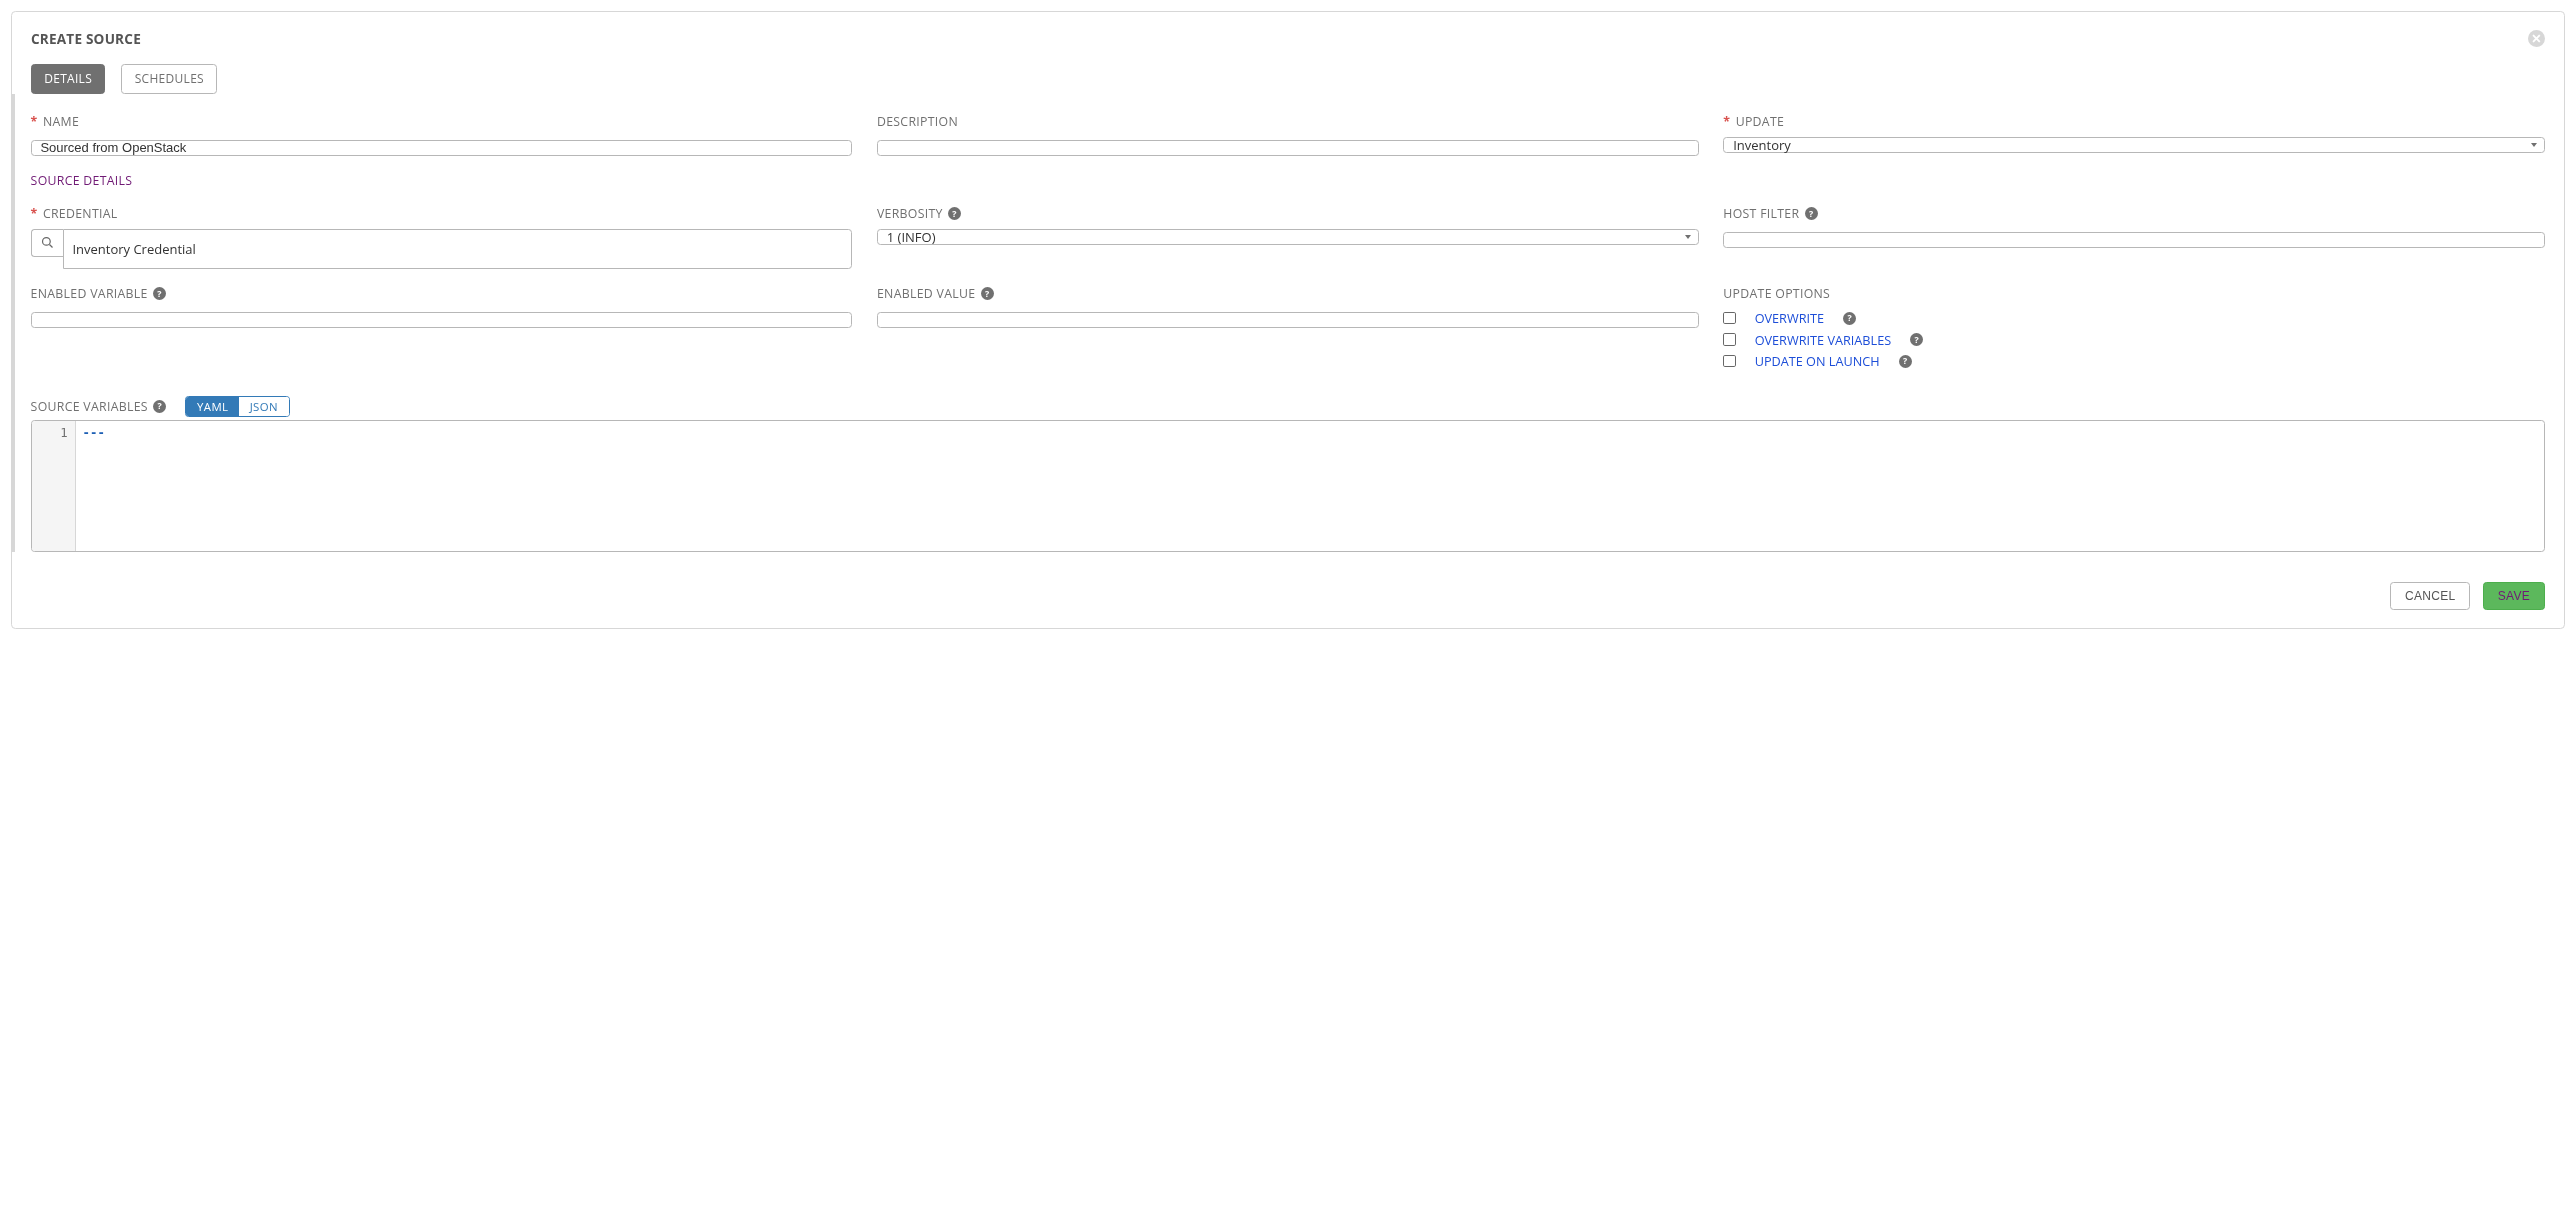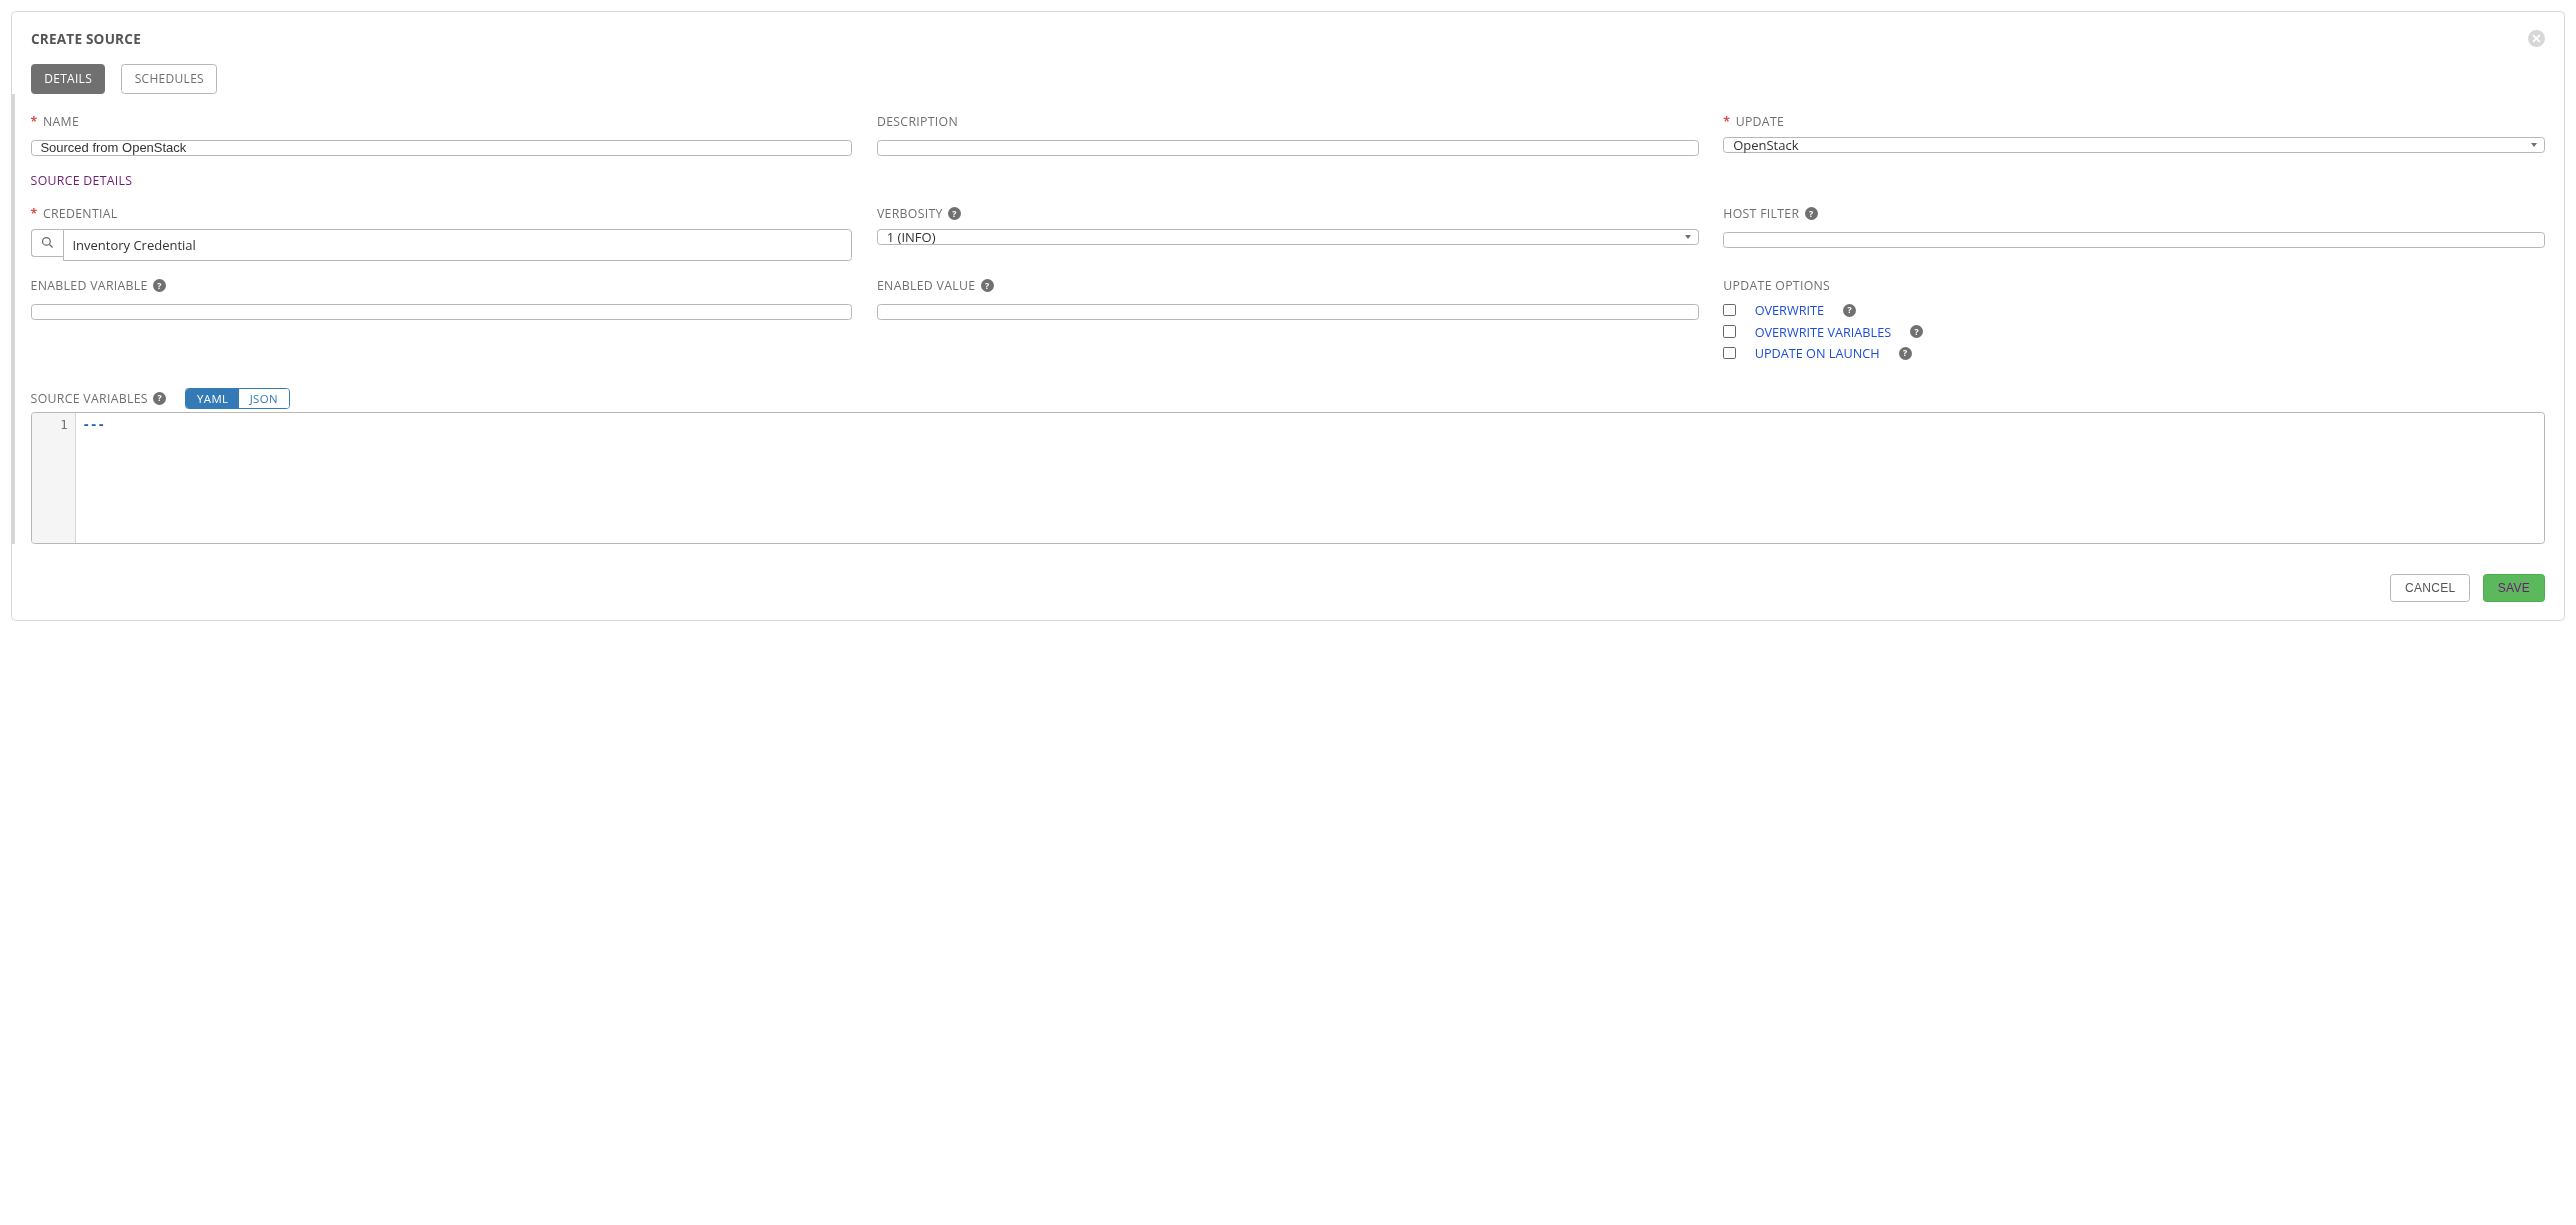--- a/index.html
+++ b/index.html
@@ -21,21 +21,21 @@
 
   .label { font-size:12.3px; color:#707070; margin-bottom:7px; display:flex; align-items:center; gap:5.3px; letter-spacing:0.3px; }
   .req:before { content:"* "; color:#d9534f; font-weight:700; }
 
   .input { width:100%; height:16px; border:0.9px solid #b7b7b7; border-radius:3.5px; padding:0 8.8px; font-size:13px; color:#333; background:#fff; }
   .input.select { display:flex; align-items:center; justify-content:space-between; padding-right:7px; cursor:pointer; }
   .caret { width:0; height:0; border-left:3.5px solid transparent; border-right:3.5px solid transparent; border-top:4.4px solid #707070; }
 
   .lookup { display:flex; width:100%; }
   .lookup-btn { width:32px; height:28px; border:0.9px solid #b7b7b7; border-right:none; border-radius:3.5px 0 0 3.5px; display:flex; align-items:center; justify-content:center; background:#fff; cursor:pointer; color:#676767; }
-  .lookup-input { flex:1; height:32px; border:0.9px solid #b7b7b7; border-radius:0 3.5px 3.5px 0; padding:0 8.8px; font-size:13px; color:#333; display:flex; align-items:center; }
+  .lookup-input { flex:1; height:40px; border:0.9px solid #b7b7b7; border-radius:0 3.5px 3.5px 0; padding:0 8.8px; font-size:13px; color:#333; display:flex; align-items:center; }
 
   .section-heading { font-size:12.3px; font-weight:400; color:#701a75; letter-spacing:0.3px; margin:15px 0 16px; }
 
   .help-icon { width:13px; height:13px; border-radius:50%; background:#707070; color:#fff; font-size:8.8px; font-weight:700; display:inline-flex; align-items:center; justify-content:center; cursor:pointer; }
   .help-icon:before { content:"?"; }
 
   .check-list { display:flex; flex-direction:column; gap:3.5px; }
   .check-item { display:flex; align-items:center; gap:19px; font-size:12.7px; color:#1d4ed8; }
   .checkbox { width:12.3px; height:12.3px; border:1.3px solid #676767; border-radius:1.8px; background:#fff; cursor:pointer; }
 
@@ -77,21 +77,21 @@
         <div class="label req">NAME</div>
         <input class="input" value="Sourced from OpenStack" style="">
       </div>
       <div class="col">
         <div class="label">DESCRIPTION</div>
         <input class="input" value="" style="">
       </div>
       <div class="col">
         <div class="label req">UPDATE</div>
         <div class="input select">
-          <span>OpenStack</span>
+          <span>Inventory</span>
           <span class="caret"></span>
         </div>
       </div>
     </div>
 
     <div class="section-heading">SOURCE DETAILS</div>
 
     <div class="row">
       <div class="col">
         <div class="label req">CREDENTIAL</div>

